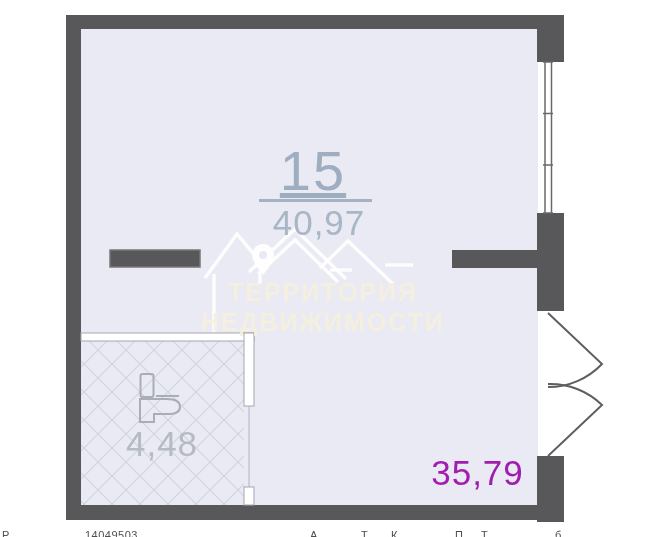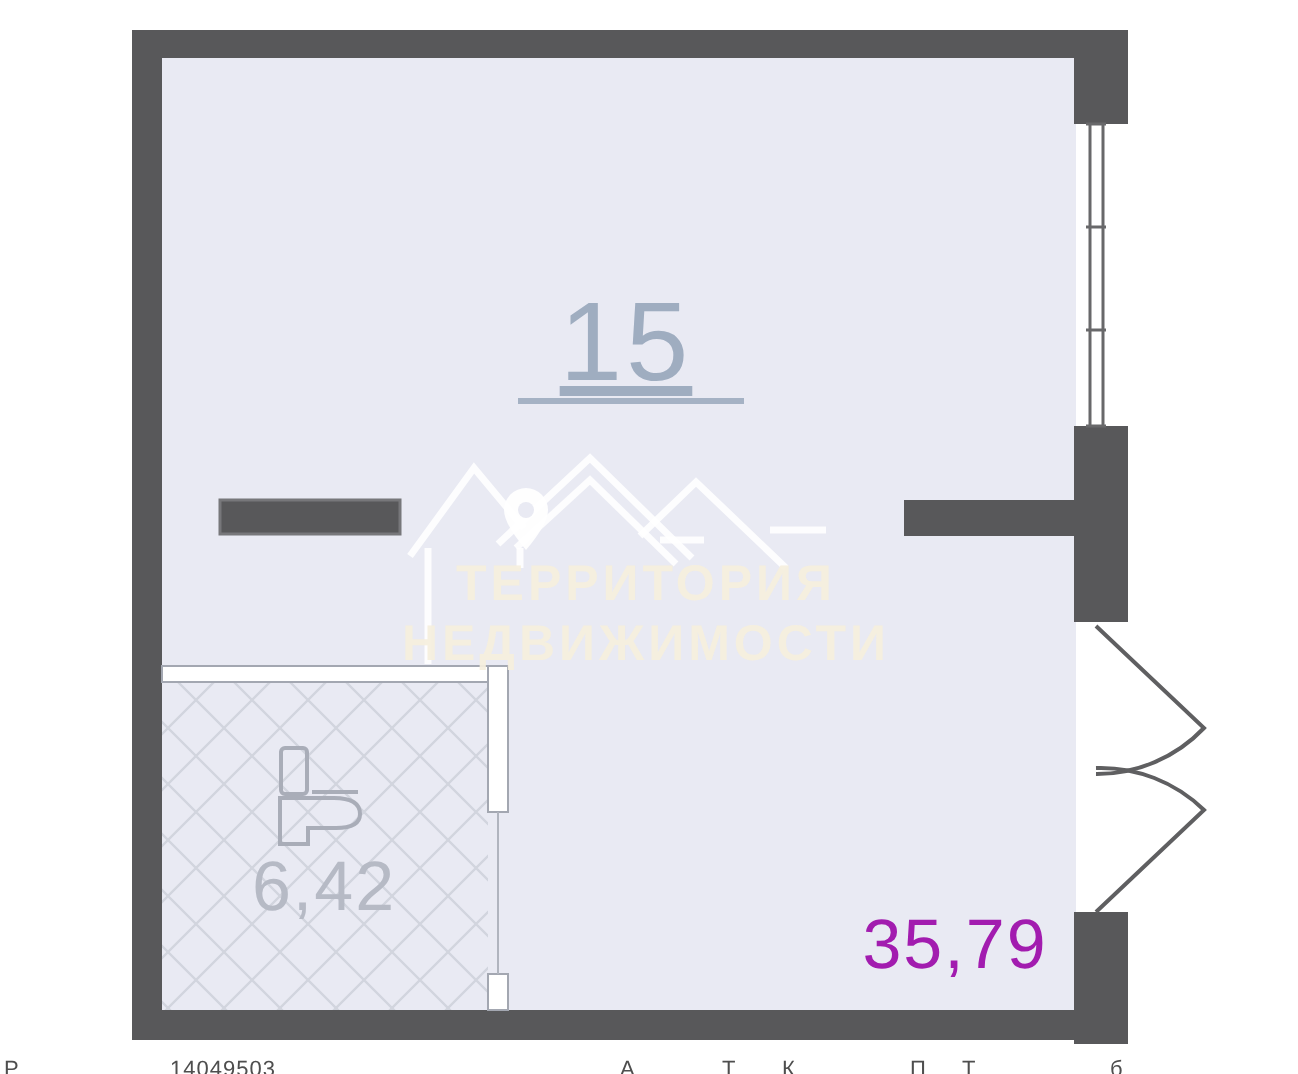--- a/index.html
+++ b/index.html
@@ -122,21 +122,22 @@
       </g>
       <path d="M63,22 a11,11 0 0 1 11,11 q0,7 -11,20 q-11,-13 -11,-20 a11,11 0 0 1 11,-11 Z" fill="rgba(255,255,255,0.92)"></path>
       <circle cx="63" cy="33" r="4" fill="#e9eaf3"></circle>
     </svg>
     <div class="wm-line wm-line2">НЕДВИЖИМОСТИ</div>
     <div class="wm-line wm-line1">ТЕРРИТОРИЯ</div>
   </div>
 
   <div class="label unit-number">15</div>
   <div class="unit-underline"></div>
-  <div class="label bath-area">6,42</div>
+  <div class="label total-area">40,97</div>
+  <div class="label bath-area">4,48</div>
   <div class="label room-area">35,79</div>
 
   <div class="footer">
     <span class="frag-left">Р</span>
     <span class="listing-id">14049503</span>
     <span class="frag-r0">А</span>
     <span class="frag-r1">Т</span>
     <span class="frag-r2">К</span>
     <span class="frag-r3">П</span>
     <span class="frag-r4">Т</span>

